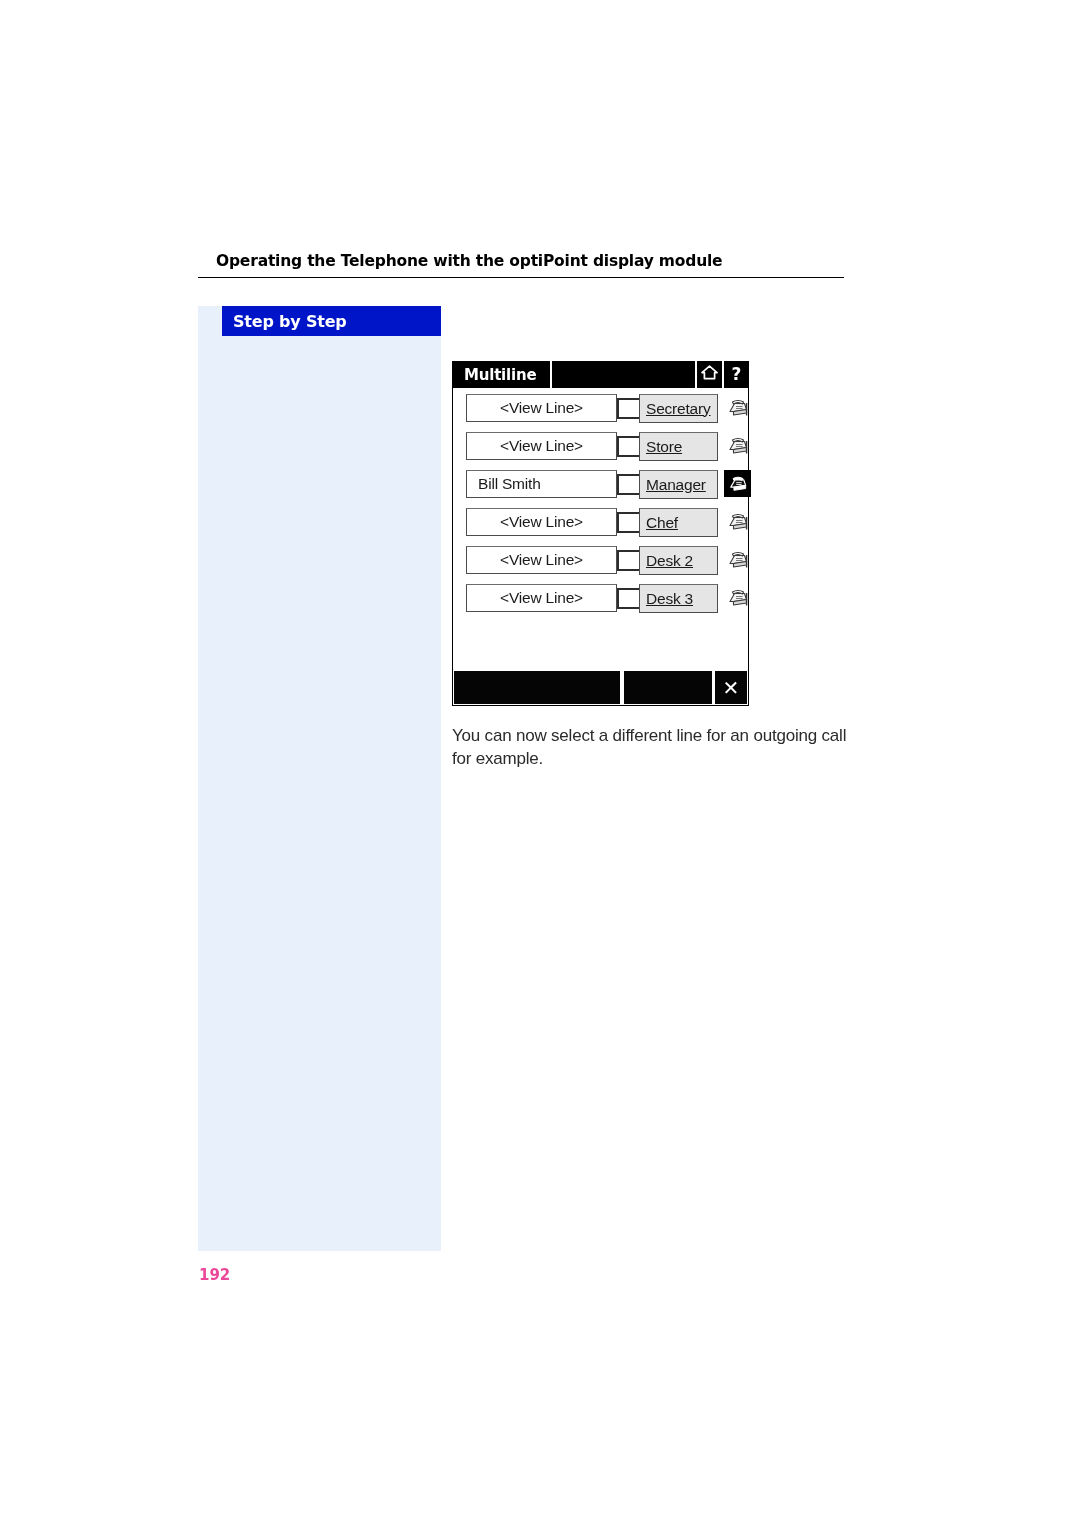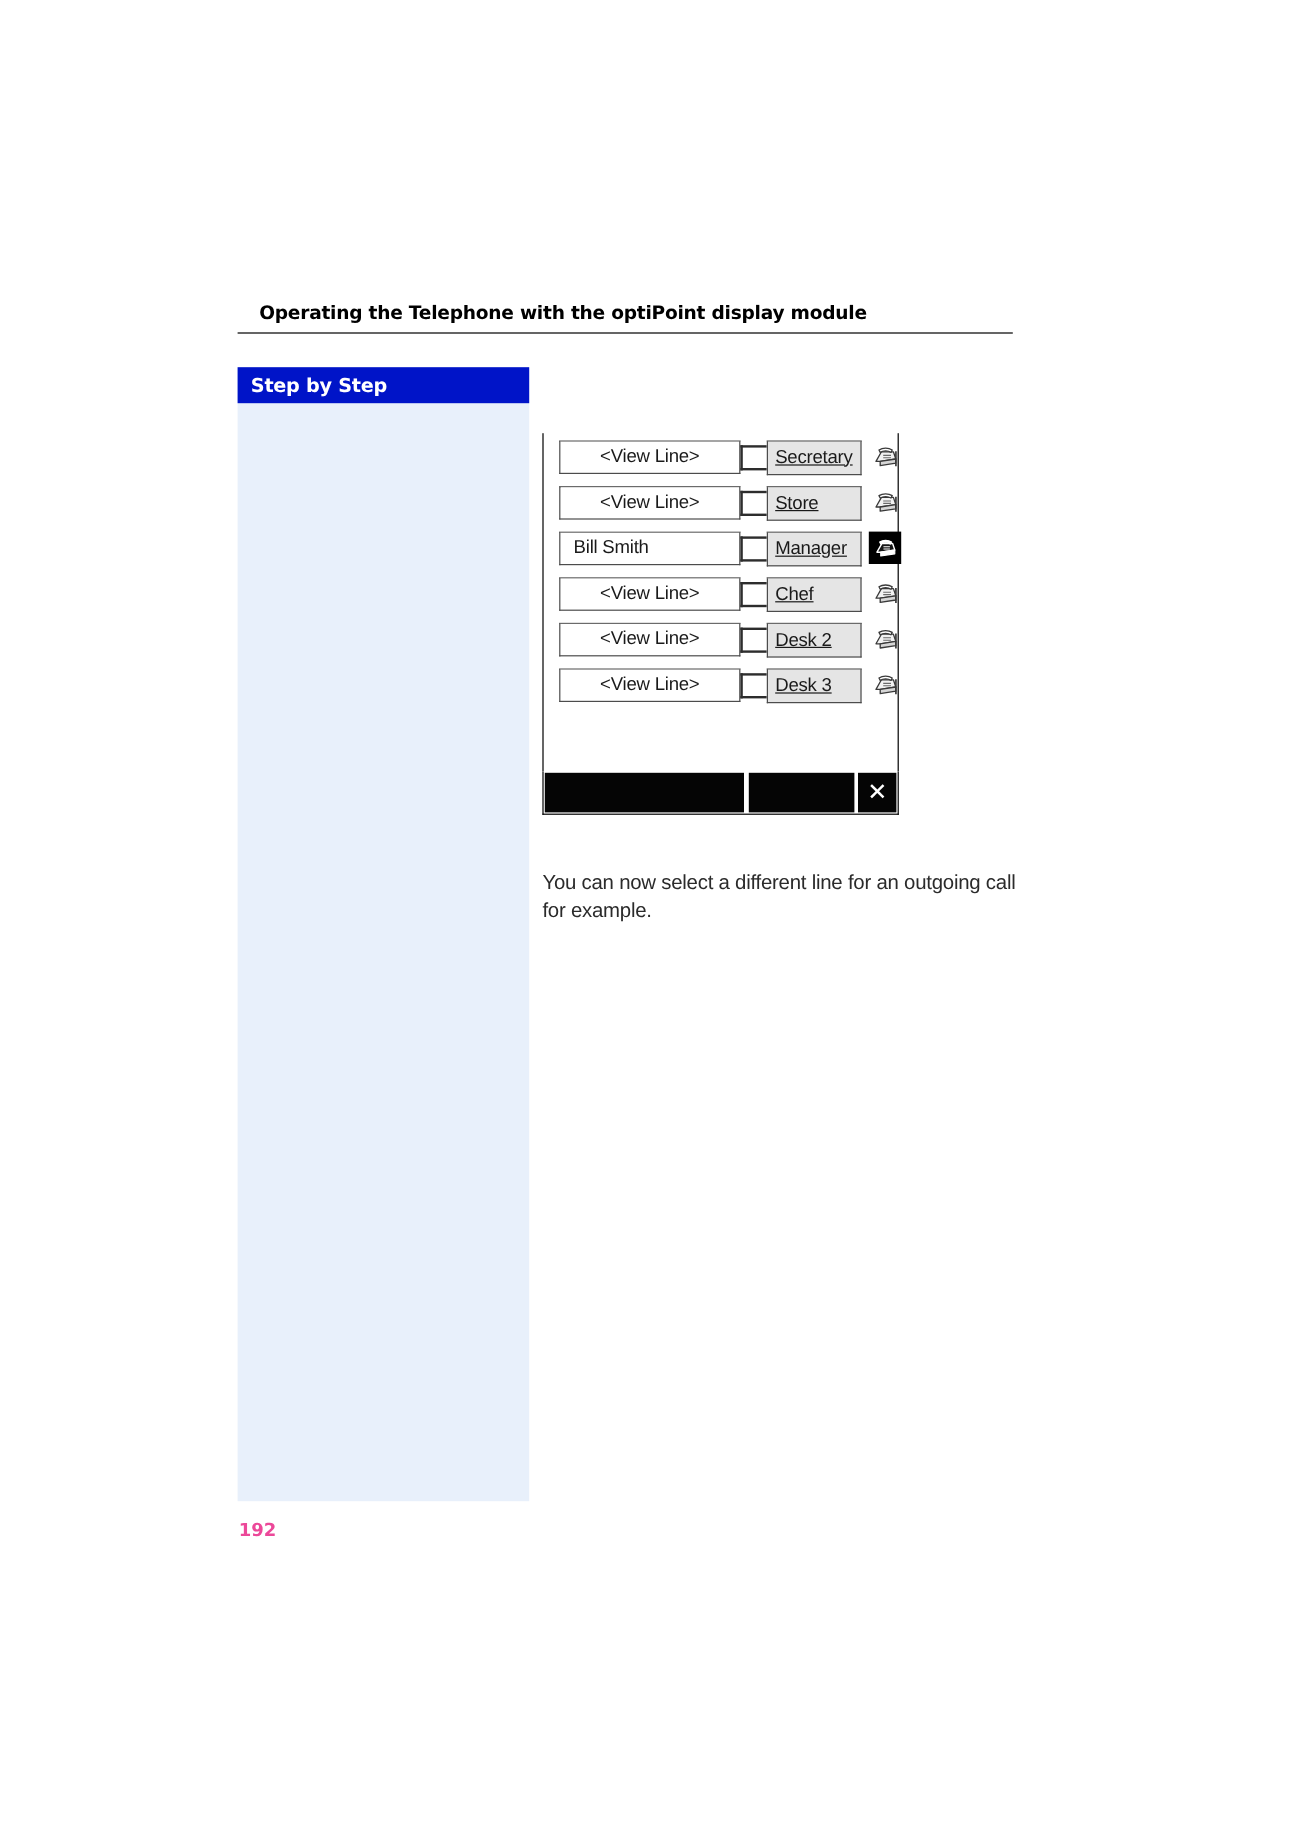--- a/index.html
+++ b/index.html
@@ -46,20 +46,21 @@
     height: 945px;
     background: #e8f0fb;
   }
   .sidebar-header {
     height: 30px;
     background: #0014c8;
     display: flex;
     align-items: center;
     padding-left: 11px;
     box-sizing: border-box;
+    margin-left: 24px;
   }
   .sidebar-header-label {
     color: #ffffff;
     font-family: "DejaVu Sans", sans-serif;
     font-weight: bold;
     font-size: 16px;
     letter-spacing: -0.2px;
   }
 
   
@@ -298,20 +299,34 @@
 </div>
 
 <div class="sidebar">
   <div class="sidebar-header">
     <span class="sidebar-header-label">Step by Step</span>
   </div>
 </div>
 
 <div class="display-module">
 
+  <div class="dm-titlebar">
+    <div class="dm-tab">Multiline</div>
+    <div class="dm-titlebar-spacer"></div>
+    <div class="dm-icon-btn">
+      <span>
+        <svg width="17" height="15" viewBox="0 0 17 15" aria-hidden="true">
+          <path d="M8.5 1.2 L16 7.6 L13.6 7.6 L13.6 13.6 L3.4 13.6 L3.4 7.6 L1 7.6 Z" fill="none" stroke="#ffffff" stroke-width="1.7" stroke-linejoin="round"></path>
+        </svg>
+      </span>
+    </div>
+    <div class="dm-icon-btn help">
+      <span>?</span>
+    </div>
+  </div>
 
   <div class="dm-viewport">
 
 
     <div class="dm-rows">
 
       <div class="dm-row">
         <div class="dm-row-name">&lt;View Line&gt;</div>
         <div class="dm-row-connector">
           <i class="top"></i>

